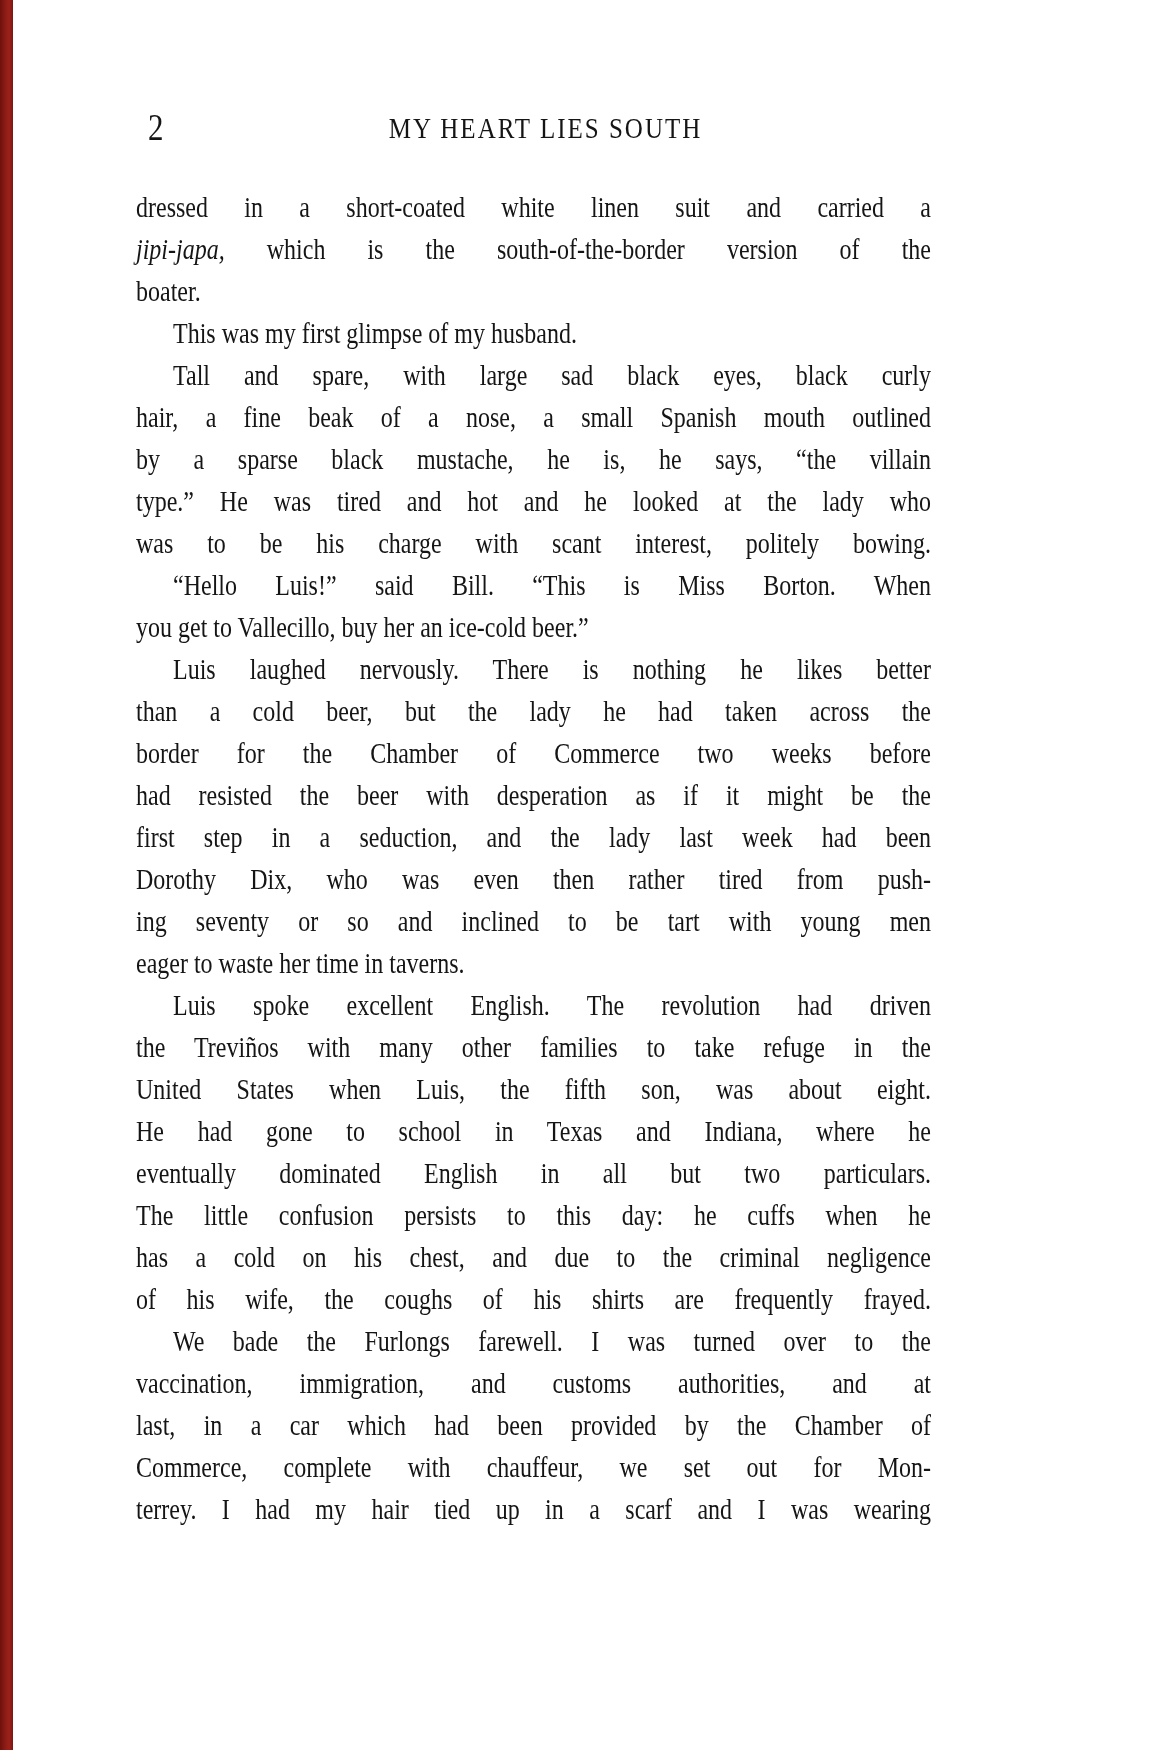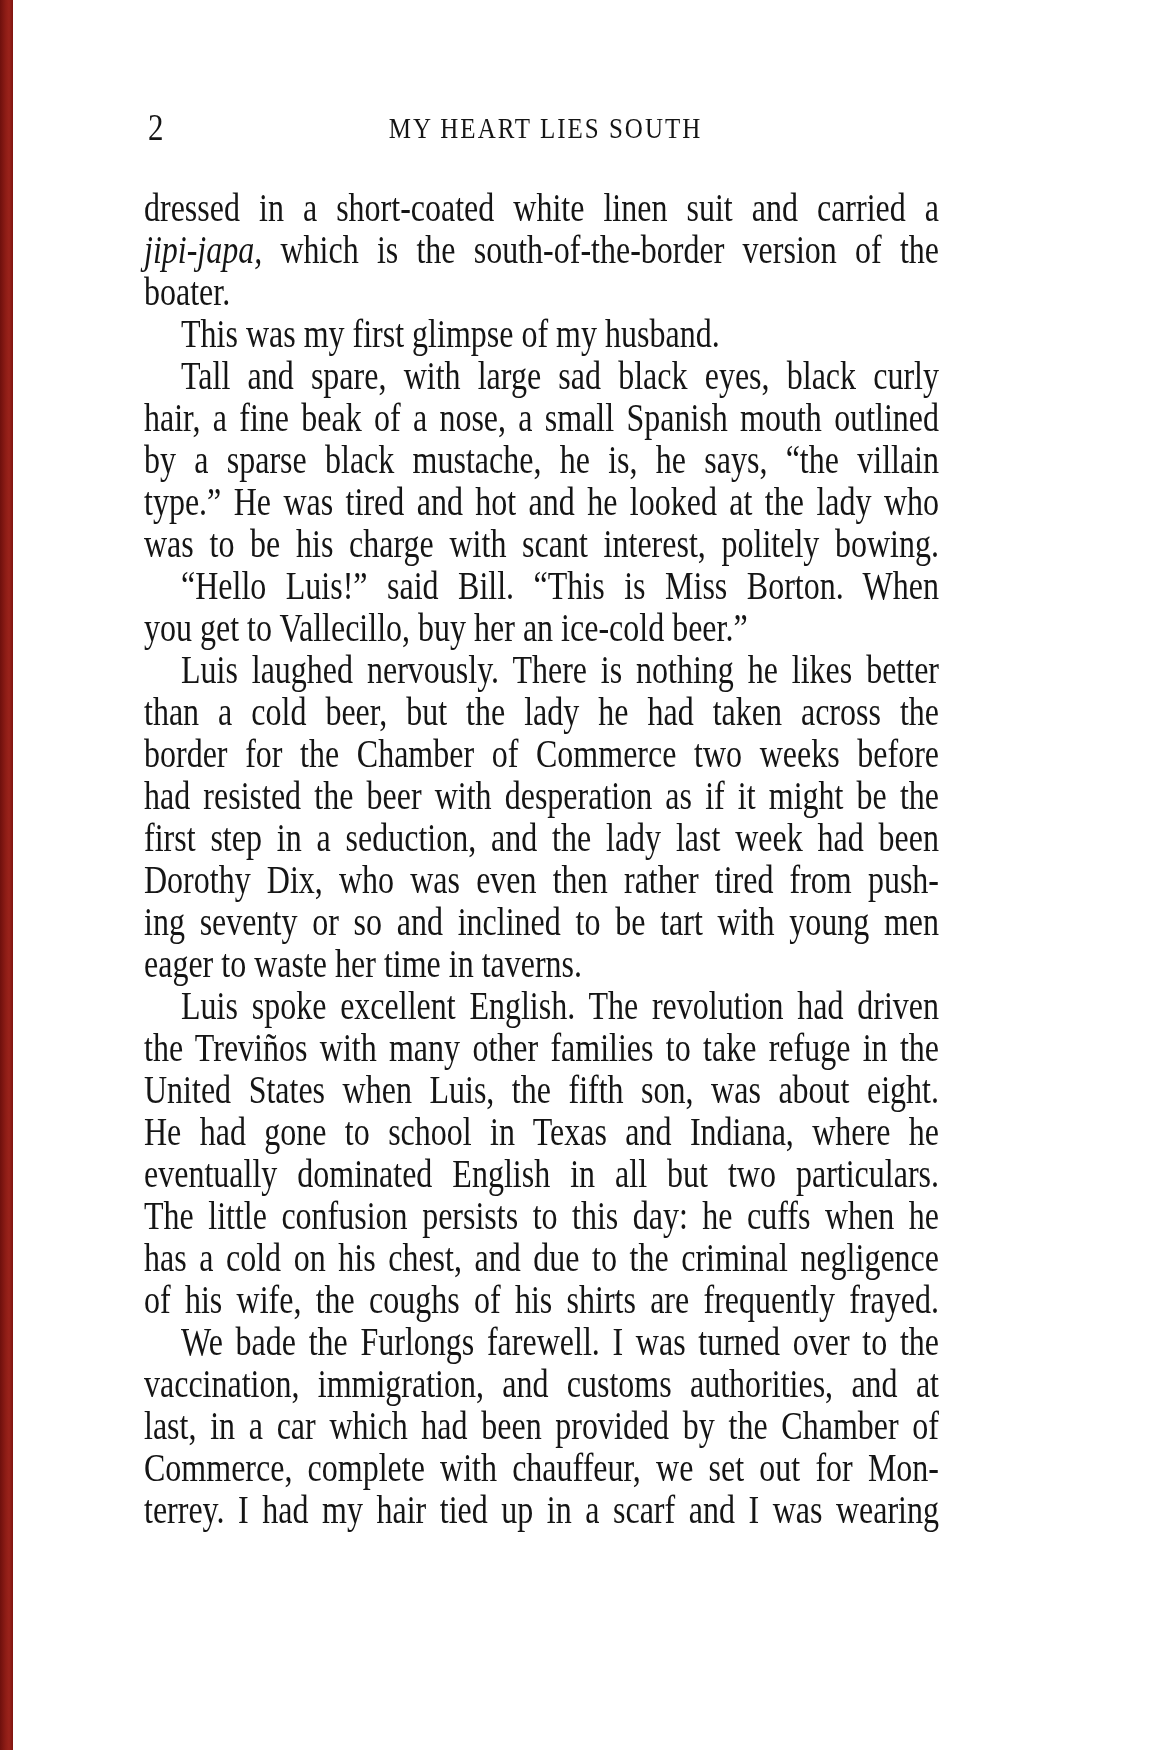--- a/index.html
+++ b/index.html
@@ -45,23 +45,23 @@
     text-align: center;
     font-size: 25px;
     letter-spacing: 2px;
     transform: scaleY(1.2);
     transform-origin: center center;
     white-space: nowrap;
   }
   
   #bodytext {
     position: absolute;
-    left: 144px; top: 186px;
+    left: 136px; top: 186px;
     width: 795px;
-    font-size: 32px;
+    font-size: 24px;
   }
   .line {
     height: 42px;
     line-height: 42px;
     text-align: left;
     transform: scaleY(1.24);
     transform-origin: center center;
   }
   .line.j {
     text-align: justify;

